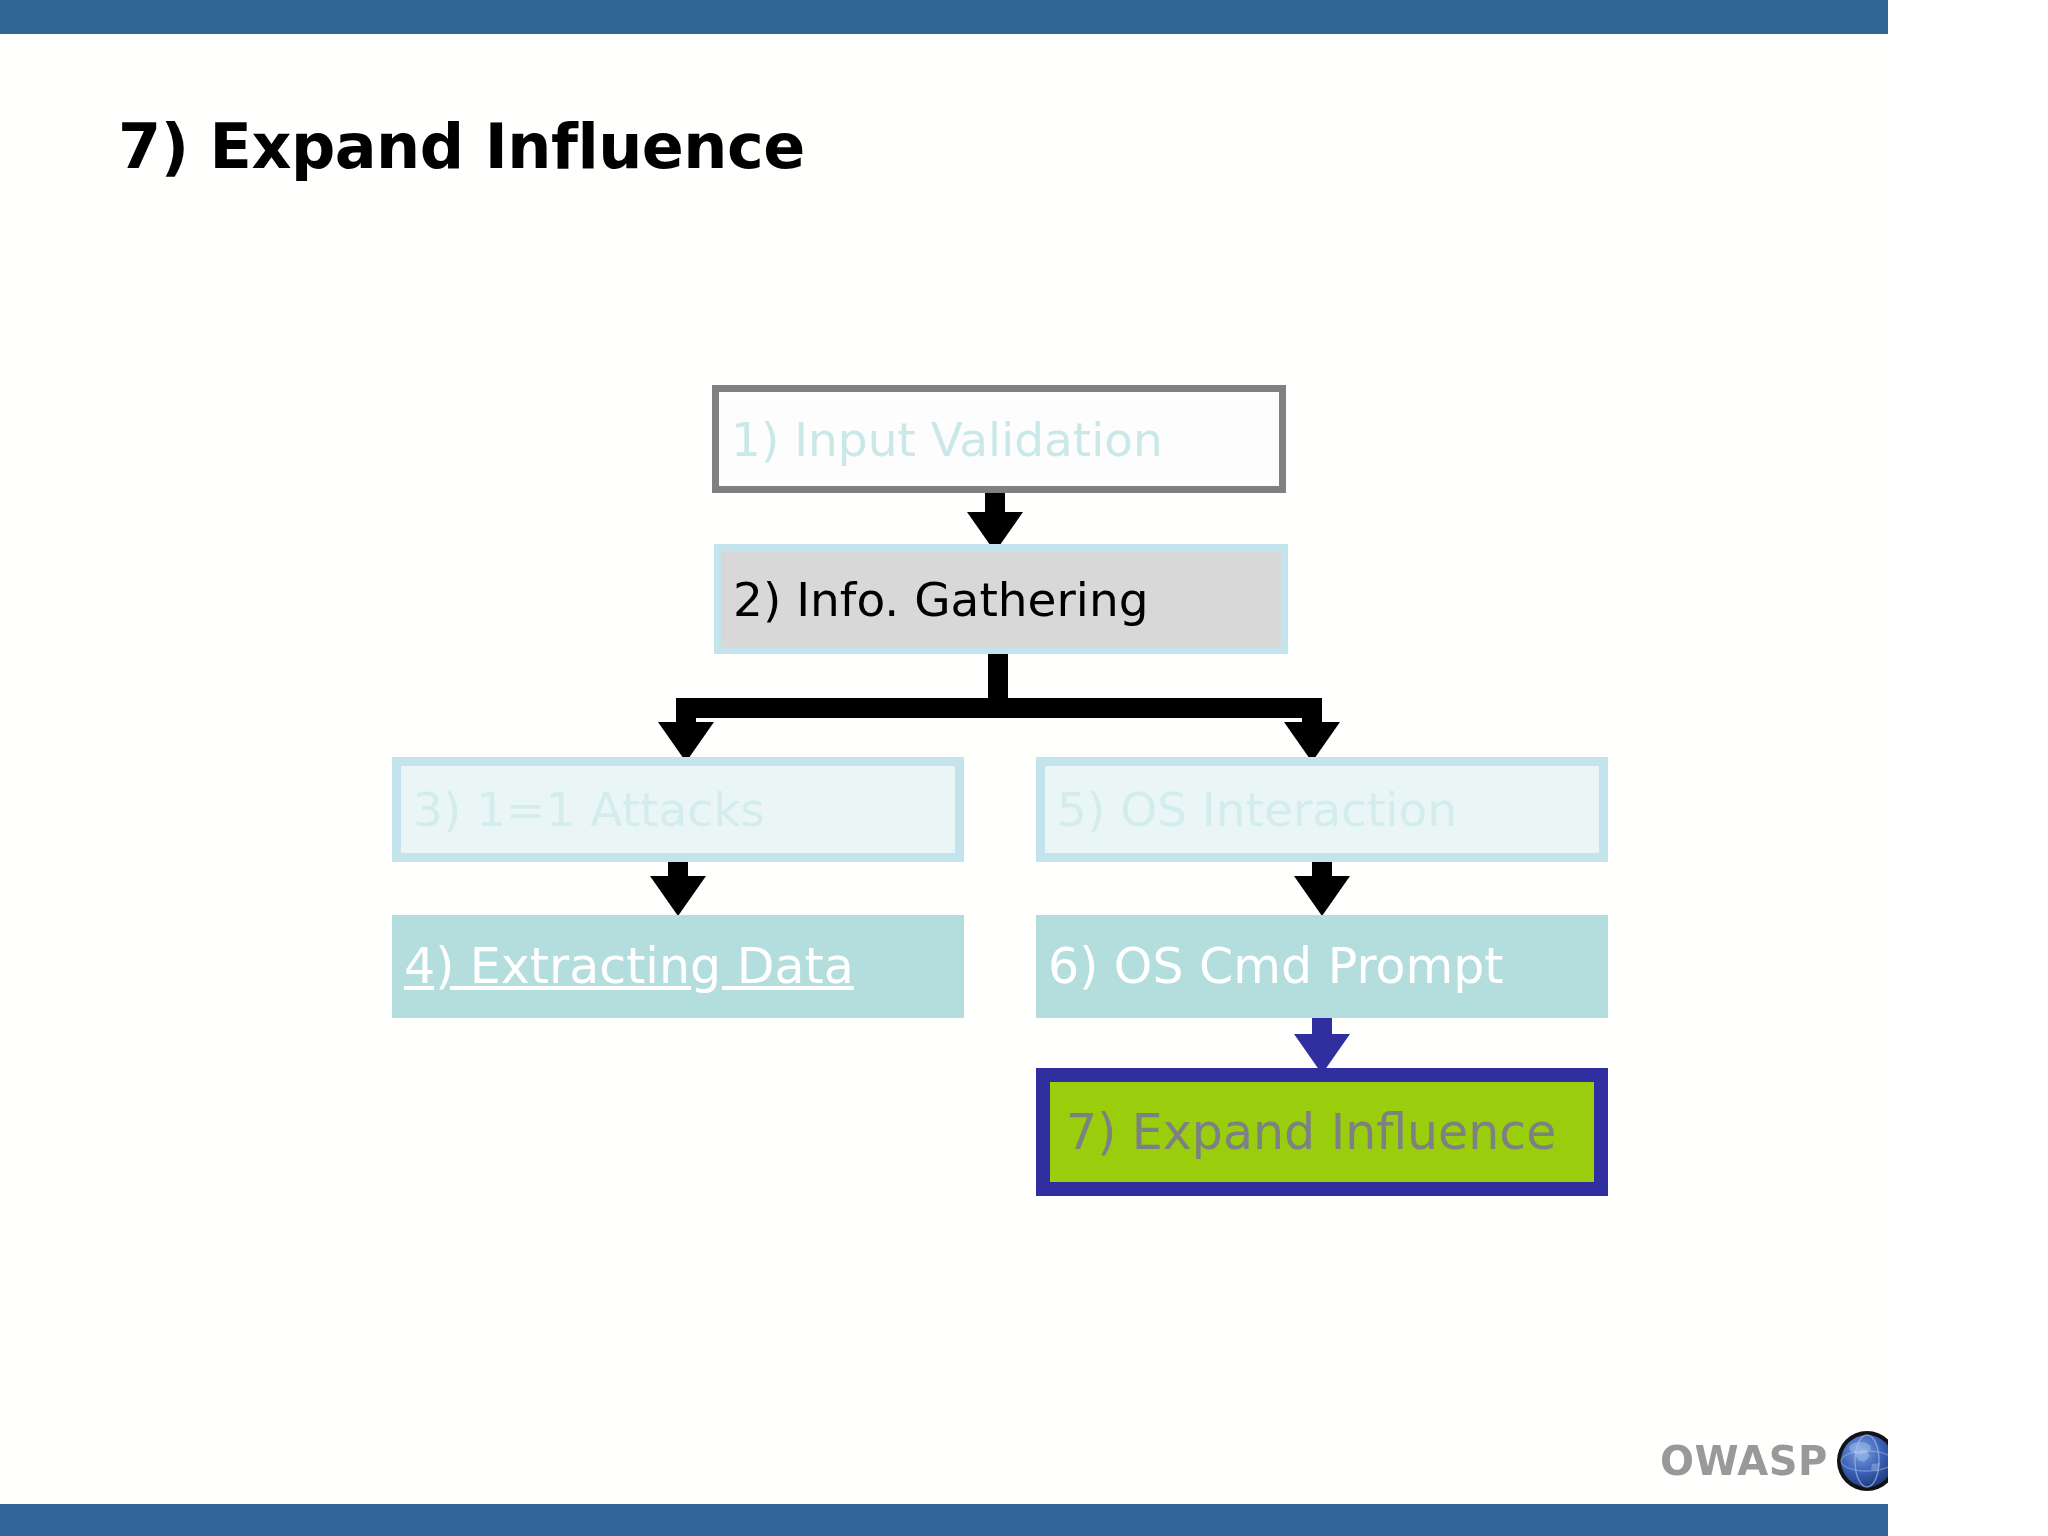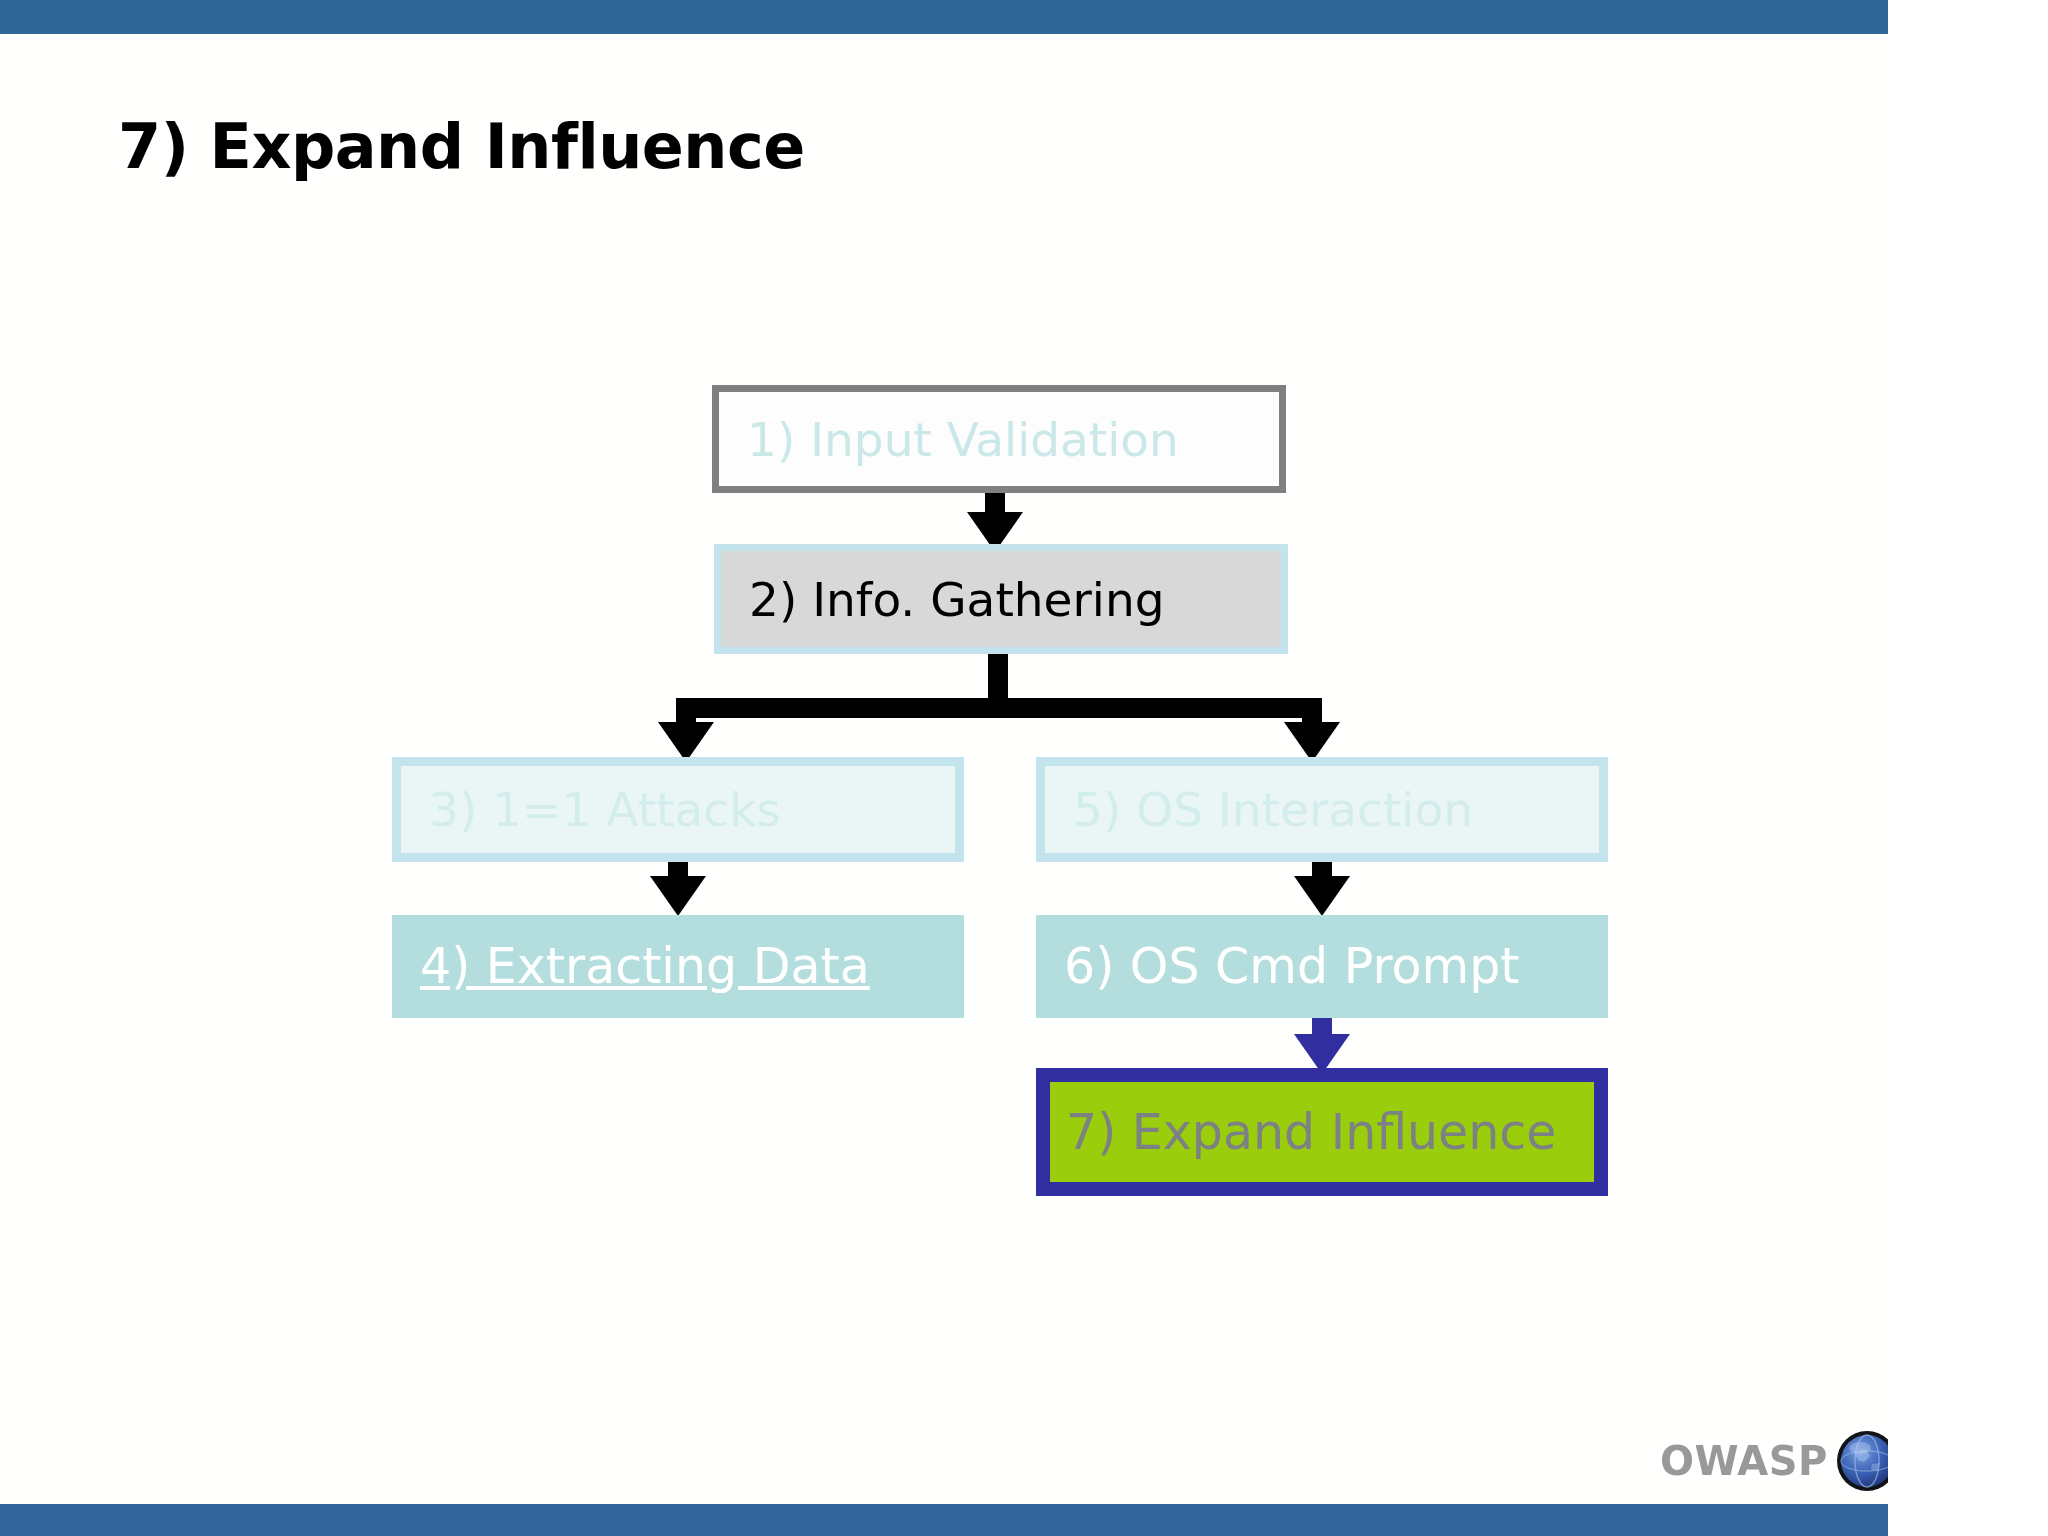--- a/index.html
+++ b/index.html
@@ -51,21 +51,21 @@
   .node {
     position: absolute;
     box-sizing: border-box;
     display: flex;
     align-items: center;
     font-family: "DejaVu Sans", sans-serif;
     font-weight: normal;
     white-space: nowrap;
   }
   .node .node-label {
-    padding-left: 28px;
+    padding-left: 12px;
     line-height: 1;
   }
 
   
   .node-1 {
     left: 712px;  top: 385px;
     width: 574px; height: 108px;
     background: #FDFDFD;
     border: 7px solid #808080;
     font-size: 47px;

